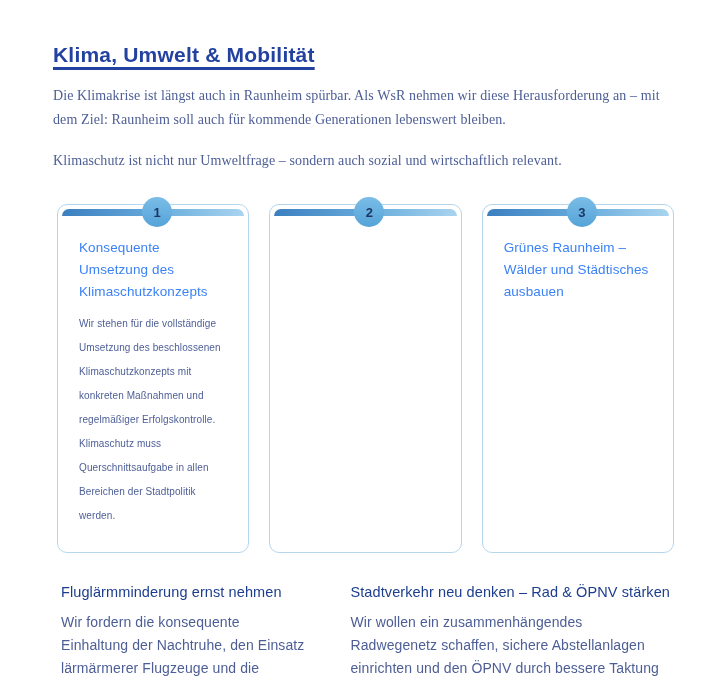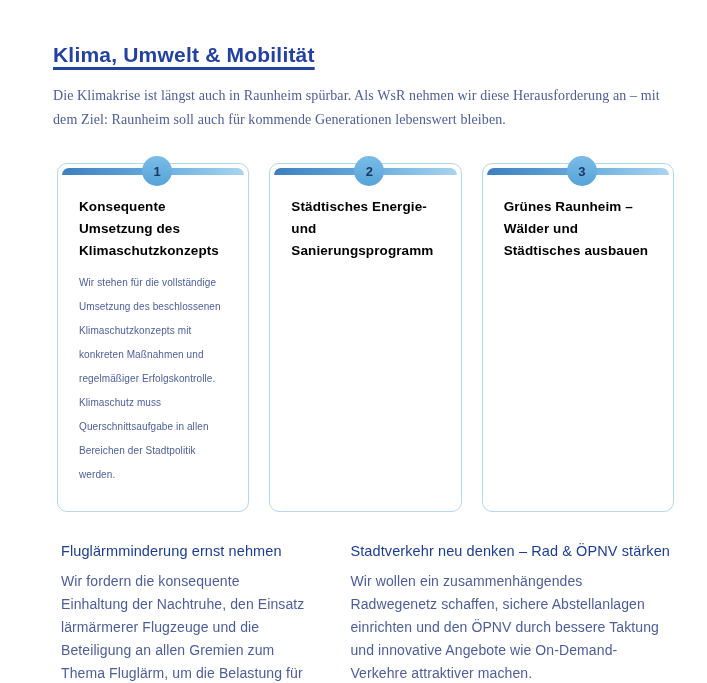--- a/index.html
+++ b/index.html
@@ -59,23 +59,23 @@
     color: #1c3765;
     font-size: 13px;
     font-weight: 700;
     display: flex;
     align-items: center;
     justify-content: center;
   }
   .card-inner { padding: 13px 13px 16px 13px; }
   .card-title {
     font-size: 13.5px;
-    font-weight: 700;
+    font-weight: 400;
     line-height: 22px;
-    color: #000000;
+    color: #3b82f6;
     letter-spacing: 0.1px;
   }
   .card-body {
     margin-top: 9px;
     font-size: 10px;
     line-height: 24px;
     color: #4d5e96;
     letter-spacing: 0.1px;
   }
   .topics {
@@ -101,37 +101,37 @@
   }
 </style>
 </head>
 <body>
 
 <div class="page">
 
   <h1 class="page-title">Klima, Umwelt &amp; Mobilität</h1>
 
   <p class="para">Die Klimakrise ist längst auch in Raunheim spürbar. Als WsR nehmen wir diese Herausforderung an – mit dem Ziel: Raunheim soll auch für kommende Generationen lebenswert bleiben.</p>
+  <p class="para">Klimaschutz ist nicht nur Umweltfrage – sondern auch sozial und wirtschaftlich relevant.</p>
 
   <div class="cards">
 
     <div class="card">
       <div class="card-bar"></div>
       <div class="card-num">1</div>
       <div class="card-inner">
         <div class="card-title">Konsequente Umsetzung des Klimaschutzkonzepts</div>
         <div class="card-body">Wir stehen für die vollständige Umsetzung des beschlossenen Klimaschutzkonzepts mit konkreten Maßnahmen und regelmäßiger Erfolgskontrolle. Klimaschutz muss Querschnittsaufgabe in allen Bereichen der Stadtpolitik werden.</div>
       </div>
     </div>
 
     <div class="card">
       <div class="card-bar"></div>
       <div class="card-num">2</div>
       <div class="card-inner">
-        <div class="card-title">Städtisches Energie- und Sanierungsprogramm</div>
       </div>
     </div>
 
     <div class="card">
       <div class="card-bar"></div>
       <div class="card-num">3</div>
       <div class="card-inner">
         <div class="card-title">Grünes Raunheim – Wälder und Städtisches ausbauen</div>
       </div>
     </div>

